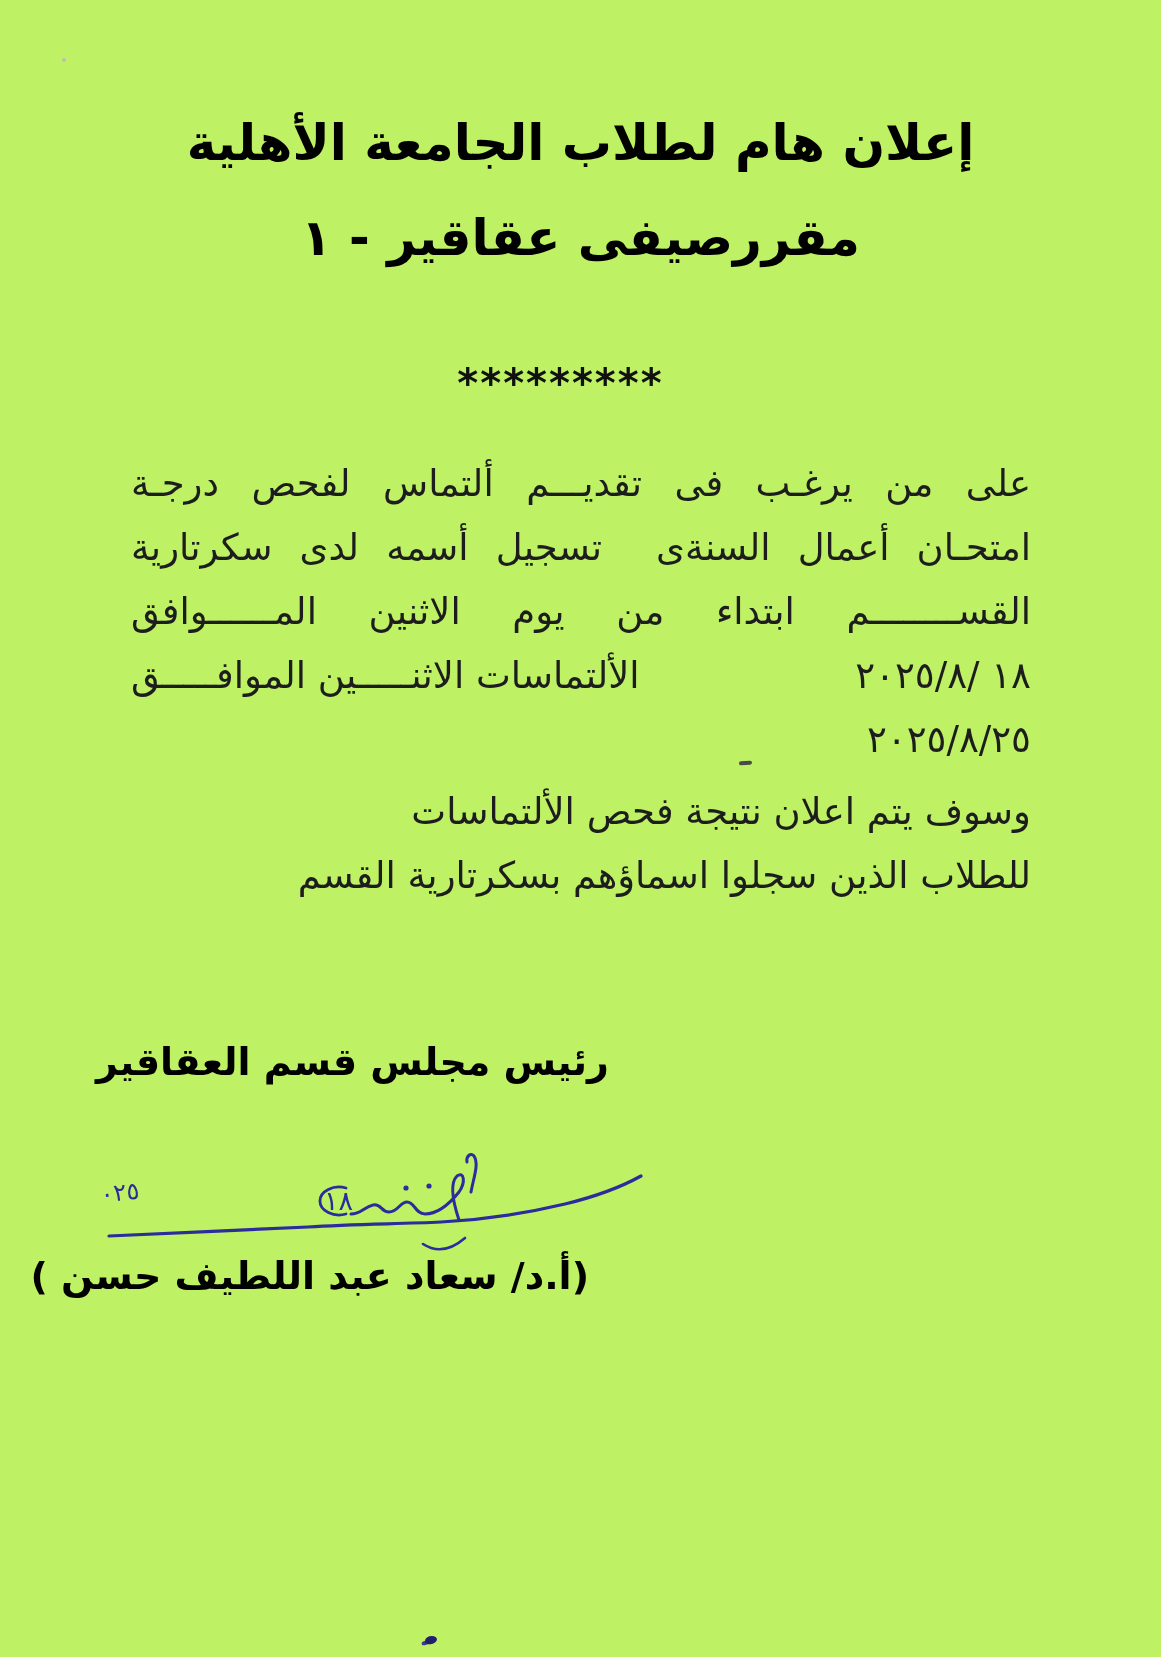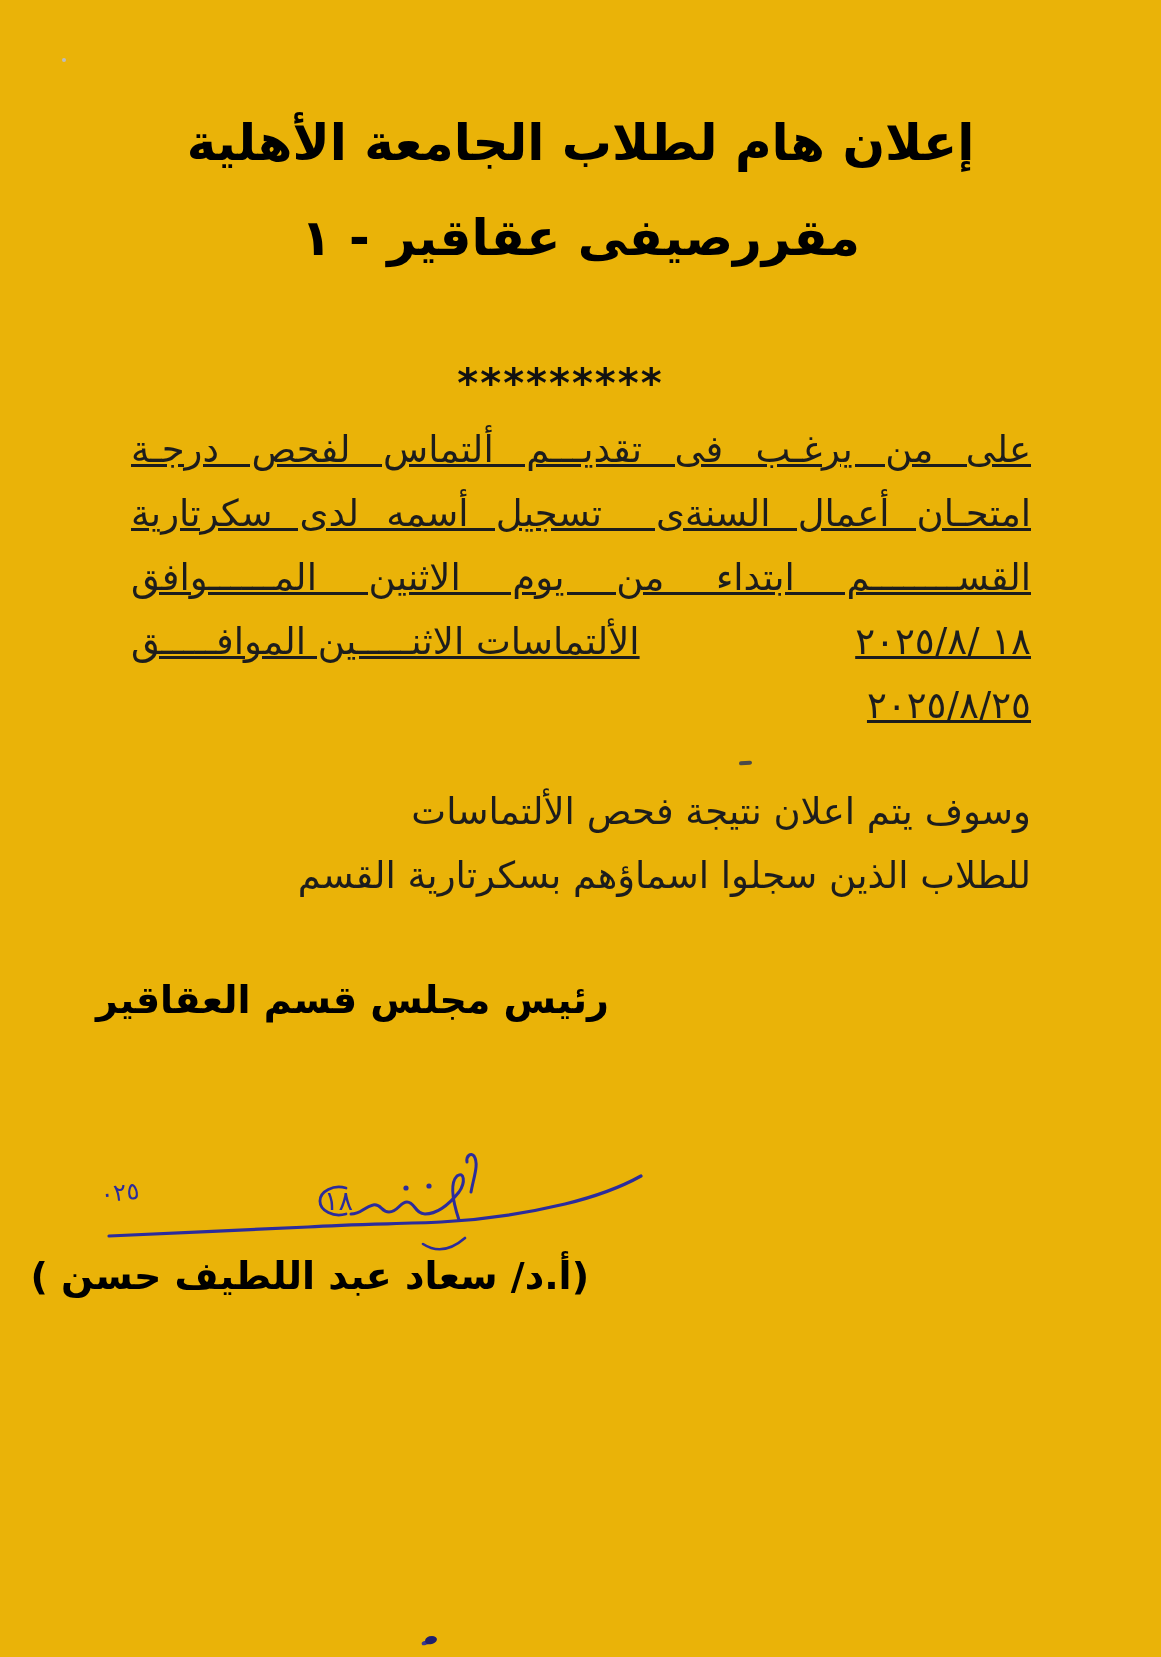--- a/index.html
+++ b/index.html
@@ -1,19 +1,19 @@
 <!DOCTYPE html>
 <html lang="ar" dir="rtl"><head>
 <meta charset="utf-8">
 <style>
   html,body{margin:0;padding:0;background:#e8e8e8;}
   .page{
     position:relative;
     width:1161px;height:1657px;
-    background:#eab308;
+    background:#bef264;
     direction:rtl;
     font-family:"DejaVu Sans",sans-serif;
     color:#1d1d1d;
     overflow:hidden;
     margin:0 auto;
   }
   .title{
     position:absolute;top:96px;left:0;right:0;
     text-align:center;
     font-weight:bold;color:#000;
@@ -24,41 +24,41 @@
     text-align:center;
     font-weight:bold;color:#111;
     font-size:40px;letter-spacing:2px;
     direction:ltr;
   }
   .para{
     position:absolute;right:130px;left:131px;
     font-size:37px;line-height:64px;
     color:#1d1d1d;
   }
-  .para1{top:418px;text-decoration:underline;}
+  .para1{top:452px;}
   .para2{top:780px;text-align:right;}
   .jline{
     text-align:justify;
     text-align-last:justify;
     white-space:pre-wrap;
   }
   .line4{
     display:flex;
     justify-content:space-between;
     align-items:baseline;
   }
   .line5{}
   .date{
     direction:ltr;
     unicode-bidi:isolate-override;
     white-space:pre;
     margin-left:17px;
   }
   .sig-title{
-    position:absolute;top:978px;left:auto;right:552px;
+    position:absolute;top:1040px;left:auto;right:552px;
     width:430px;text-align:center;
     font-weight:bold;color:#000;
     font-size:38px;white-space:nowrap;
   }
   .sig-name{
     position:absolute;top:1254px;right:572px;
     width:450px;text-align:center;
     font-weight:bold;color:#000;
     font-size:38px;white-space:nowrap;
   }

